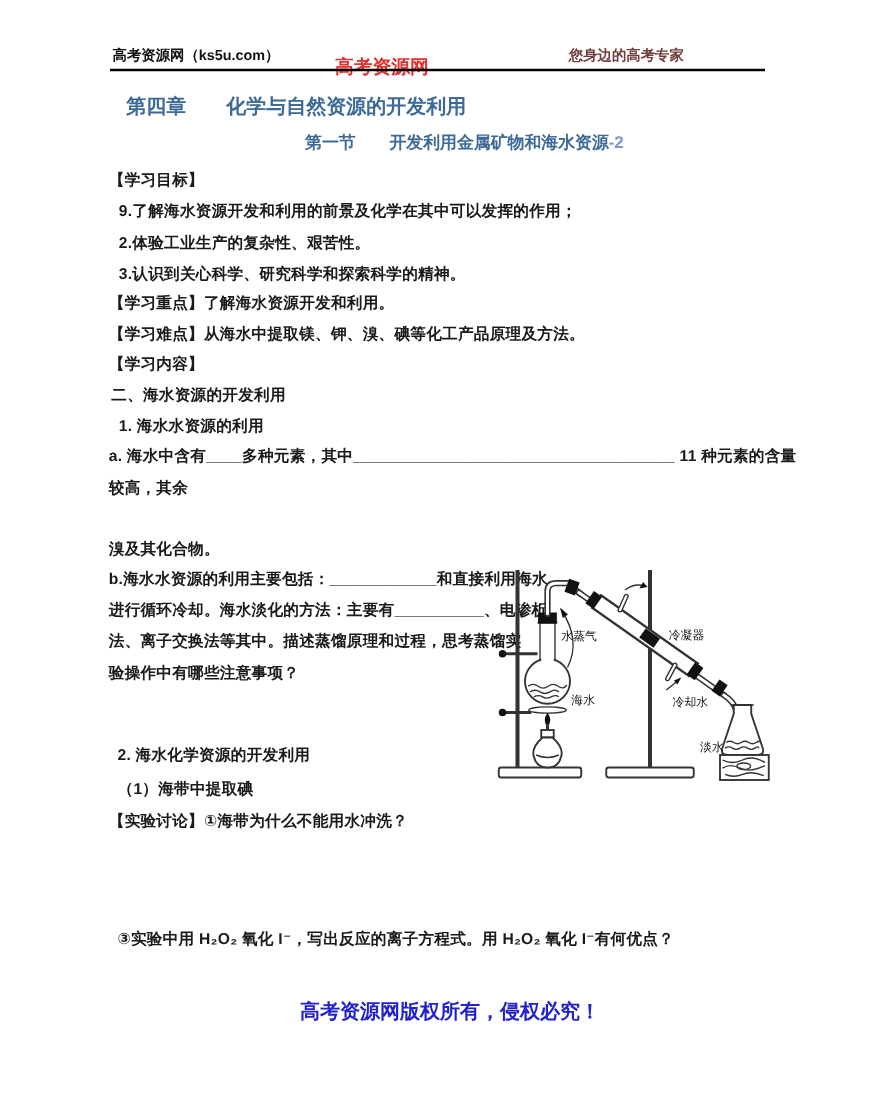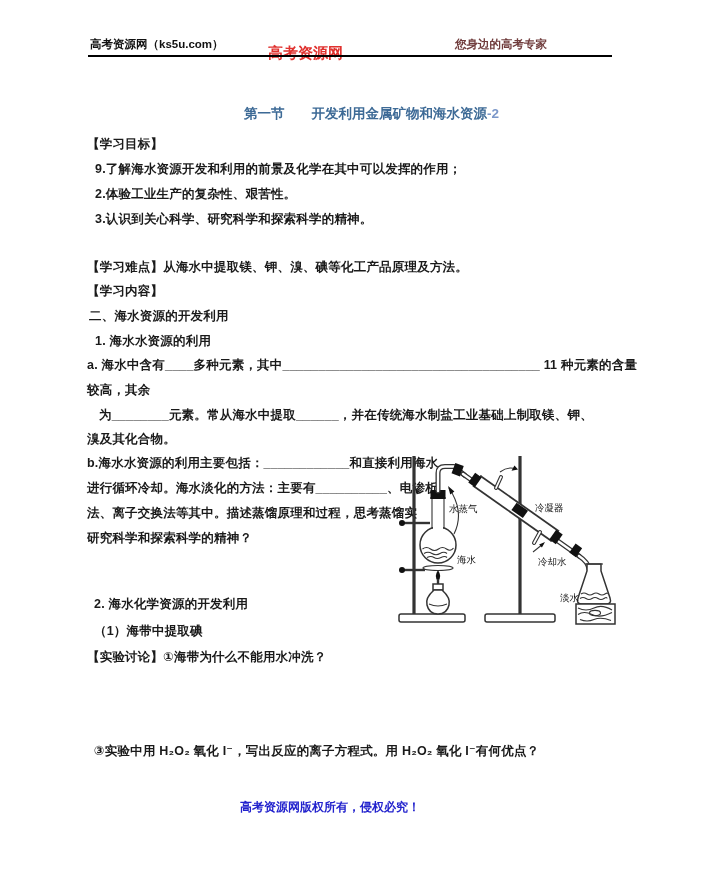--- a/index.html
+++ b/index.html
@@ -19,21 +19,21 @@
   }
   .hdr{position:absolute;font-weight:bold;white-space:nowrap;}
   .hdr-left{left:90px;top:37px;font-size:11.5px;color:#111;}
   .hdr-brand{left:268px;top:30px;font-size:15px;color:var(--brand-red);font-family:"Liberation Serif","DejaVu Serif",serif;margin-top:14px;}
   .hdr-slogan{left:455px;top:37px;font-size:11.5px;color:var(--slogan-maroon);}
   .hdr-rule{position:absolute;left:88px;top:55px;width:524px;height:2px;background:#000;}
   .chapter{position:absolute;left:101px;top:75px;font-size:16px;font-weight:bold;color:var(--accent-blue);white-space:nowrap;}
   .section{position:absolute;left:244px;top:105px;font-size:13.5px;font-weight:bold;color:var(--accent-blue);white-space:nowrap;}
   .section .sfx{color:var(--suffix-blue);}
   .ln{position:absolute;font-size:12.5px;font-weight:bold;white-space:nowrap;color:var(--ink);letter-spacing:.2px;text-align:right;}
-  .footer{position:absolute;left:240px;top:799px;font-size:12px;font-weight:bold;color:var(--footer-blue);white-space:nowrap;}
+  .footer{position:absolute;left:240px;top:799px;font-size:16px;font-weight:bold;color:var(--footer-blue);white-space:nowrap;}
   
   .diagram{position:absolute;left:397px;top:448px;width:295px;height:180px;}
   .glass{fill:#ffffff;stroke:var(--line-color);stroke-width:1.5;}
   .thin{fill:none;stroke:var(--line-color);stroke-width:1.1;}
   .rod{stroke:var(--line-color);stroke-width:3.2;}
   .arm{stroke:var(--line-color);stroke-width:2.4;}
   .tube-o{fill:none;stroke:var(--line-color);stroke-width:5;stroke-linejoin:round;stroke-linecap:round;}
   .tube-i{fill:none;stroke:#ffffff;stroke-width:2.4;stroke-linejoin:round;stroke-linecap:round;}
   .jack-o{fill:none;stroke:var(--line-color);stroke-width:14;stroke-linecap:butt;}
   .jack-i{fill:none;stroke:#ffffff;stroke-width:10.5;stroke-linecap:butt;}
@@ -45,38 +45,39 @@
 </head>
 <body>
 
 <div class="page">
 
   <span class="hdr hdr-left">高考资源网（ks5u.com）</span>
   <span class="hdr hdr-brand">高考资源网</span>
   <span class="hdr hdr-slogan">您身边的高考专家</span>
   <div class="hdr-rule"></div>
 
+  <div class="chapter">第四章　　化学与自然资源的开发利用</div>
   <div class="section"><span>第一节　　开发利用金属矿物和海水资源</span><span class="sfx">-2</span></div>
 
   <div class="ln" style="left:87px;top:136px">【学习目标】</div>
   <div class="ln" style="left:95px;top:161px">9.了解海水资源开发和利用的前景及化学在其中可以发挥的作用；</div>
   <div class="ln" style="left:95px;top:186px">2.体验工业生产的复杂性、艰苦性。</div>
   <div class="ln" style="left:95px;top:211px">3.认识到关心科学、研究科学和探索科学的精神。</div>
+  <div class="ln" style="left:87px;top:234px">【学习重点】了解海水资源开发和利用。</div>
   <div class="ln" style="left:87px;top:259px">【学习难点】从海水中提取镁、钾、溴、碘等化工产品原理及方法。</div>
   <div class="ln" style="left:87px;top:283px">【学习内容】</div>
   <div class="ln" style="left:89px;top:308px">二、海水资源的开发利用</div>
   <div class="ln" style="left:95px;top:333px">1. 海水水资源的利用</div>
   <div class="ln" style="left:87px;top:357px">a. 海水中含有____多种元素，其中____________________________________ 11 种元素的含量</div>
   <div class="ln" style="left:87px;top:382px">较高，其余</div>
-  <div class="ln" style="left:99px;top:407px">为________元素。常从海水中提取______，并在传统海水制盐工业基础上制取镁、钾、</div>
   <div class="ln" style="left:87px;top:431px">溴及其化合物。</div>
   <div class="ln" style="left:87px;top:455px">b.海水水资源的利用主要包括：____________和直接利用海水</div>
   <div class="ln" style="left:87px;top:505px">法、离子交换法等其中。描述蒸馏原理和过程，思考蒸馏实</div>
   <div class="ln" style="left:87px;top:480px">进行循环冷却。海水淡化的方法：主要有__________、电渗析</div>
-  <div class="ln" style="left:87px;top:530px">研究科学和探索科学的精神？</div>
+  <div class="ln" style="left:87px;top:530px">验操作中有哪些注意事项？</div>
   <div class="ln" style="left:94px;top:596px">2. 海水化学资源的开发利用</div>
   <div class="ln" style="left:94px;top:623px">（1）海带中提取碘</div>
   <div class="ln" style="left:87px;top:649px">【实验讨论】①海带为什么不能用水冲洗？</div>
   <div class="ln" style="left:94px;top:743px">③实验中用 H₂O₂ 氧化 I⁻，写出反应的离子方程式。用 H₂O₂ 氧化 I⁻有何优点？</div>
 
   <svg class="diagram" viewBox="0 0 295 180">
 
     <g>
       <rect class="glass" x="2" y="166" width="66" height="8" rx="2"></rect>
       <line class="rod" x1="17" y1="8" x2="17" y2="166"></line>

